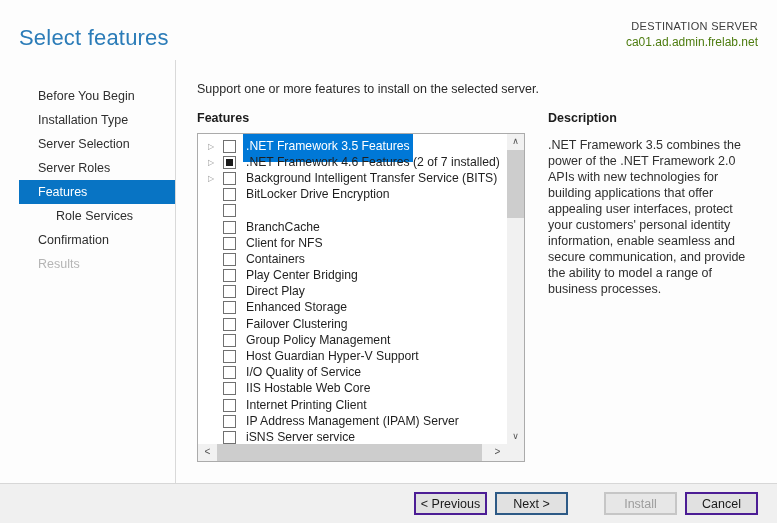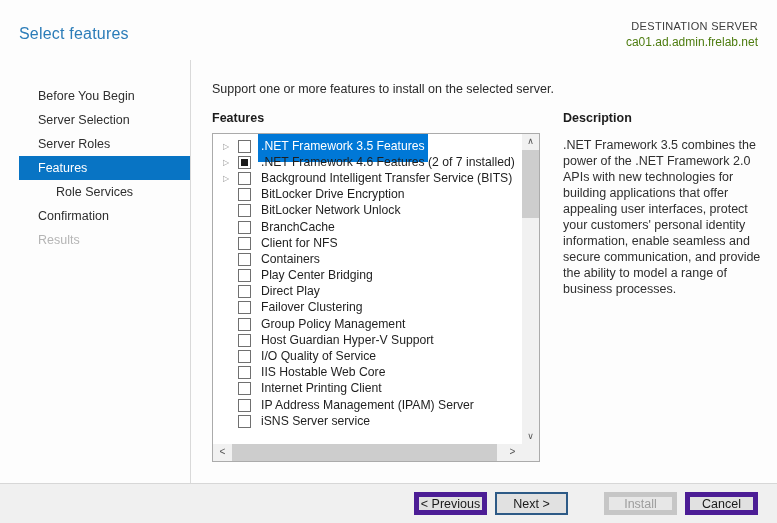--- a/index.html
+++ b/index.html
@@ -17,32 +17,32 @@
   }
 
   
   .hdr {
     height: 60px; flex: none;
     display: flex; justify-content: space-between; align-items: flex-start;
     padding: 0 19px;
   }
   .page-title {
     margin: 0; padding-top: 25px;
-    font-size: 16px; font-weight: 400; color: #2b7cb8;
+    font-size: 22px; font-weight: 400; color: #2b7cb8;
     letter-spacing: 0.2px;
   }
   .dest { text-align: right; padding-top: 21px; line-height: 1; }
   .dest-label { font-size: 11px; color: #3c3c3c; letter-spacing: 0.3px; }
   .server-name { font-size: 12px; color: #4d7c0f; margin-top: 4px; }
 
   
   .content { flex: 1; display: flex; min-height: 0; }
 
   nav.steps {
-    width: 191px; flex: none;
+    width: 176px; flex: none;
     border-right: 1px solid #d9d9d9;
     padding-top: 24px;
   }
   ul.nav-list { list-style: none; margin: 0; padding: 0; }
   .nav-item {
     height: 24px; line-height: 24px;
     margin-left: 19px; padding-left: 19px;
     font-size: 12.5px; color: #2e2e2e;
     cursor: pointer; white-space: nowrap;
   }
@@ -137,21 +137,21 @@
     border-top: 1px solid #d7d7d7;
     background: #f0f0f0;
     display: flex; align-items: center; justify-content: flex-end;
     padding-right: 19px;
   }
   .btn {
     width: 73px; height: 23px;
     font-family: "Liberation Sans", sans-serif;
     font-size: 12.5px; color: #1a1a1a;
     background: #e1e1e1;
-    border: 5px solid #4c1d95;
+    border: 2px solid #4c1d95;
     padding: 0; margin-left: 8px;
     cursor: pointer;
   }
   .btn.default { border: 2px solid #2d5a86; }
   .btn.disabled {
     background: #e7e7e7; border-color: #c6c6c6; color: #9d9d9d;
     cursor: default; margin-left: 36px;
   }
 </style>
 </head>
@@ -165,20 +165,21 @@
       <div class="dest-label">DESTINATION SERVER</div>
       <div class="server-name">ca01.ad.admin.frelab.net</div>
     </div>
   </div>
 
   <div class="content">
 
     <nav class="steps">
       <ul class="nav-list">
           <li class="nav-item normal">Before You Begin</li>
+          <li class="nav-item normal">Installation Type</li>
           <li class="nav-item normal">Server Selection</li>
           <li class="nav-item normal">Server Roles</li>
           <li class="nav-item current">Features</li>
           <li class="nav-item sub">Role Services</li>
           <li class="nav-item normal">Confirmation</li>
           <li class="nav-item disabled">Results</li>
         </ul>
     </nav>
 
     <main class="pane">
@@ -209,21 +210,20 @@
                   <span class="feat-label">Background Intelligent Transfer Service (BITS)</span>
                 </div>
                 <div class="feat-row">
                   <span class="expander"></span>
                   <span class="checkbox"></span>
                   <span class="feat-label">BitLocker Drive Encryption</span>
                 </div>
                 <div class="feat-row">
                   <span class="expander"></span>
                   <span class="checkbox"></span>
-                  <span class="feat-label">BitLocker Network Unlock</span>
                 </div>
                 <div class="feat-row">
                   <span class="expander"></span>
                   <span class="checkbox"></span>
                   <span class="feat-label">BranchCache</span>
                 </div>
                 <div class="feat-row">
                   <span class="expander"></span>
                   <span class="checkbox"></span>
                   <span class="feat-label">Client for NFS</span>
@@ -235,20 +235,25 @@
                 </div>
                 <div class="feat-row">
                   <span class="expander"></span>
                   <span class="checkbox"></span>
                   <span class="feat-label">Play Center Bridging</span>
                 </div>
                 <div class="feat-row">
                   <span class="expander"></span>
                   <span class="checkbox"></span>
                   <span class="feat-label">Direct Play</span>
+                </div>
+                <div class="feat-row">
+                  <span class="expander"></span>
+                  <span class="checkbox"></span>
+                  <span class="feat-label">Enhanced Storage</span>
                 </div>
                 <div class="feat-row">
                   <span class="expander"></span>
                   <span class="checkbox"></span>
                   <span class="feat-label">Failover Clustering</span>
                 </div>
                 <div class="feat-row">
                   <span class="expander"></span>
                   <span class="checkbox"></span>
                   <span class="feat-label">Group Policy Management</span>

